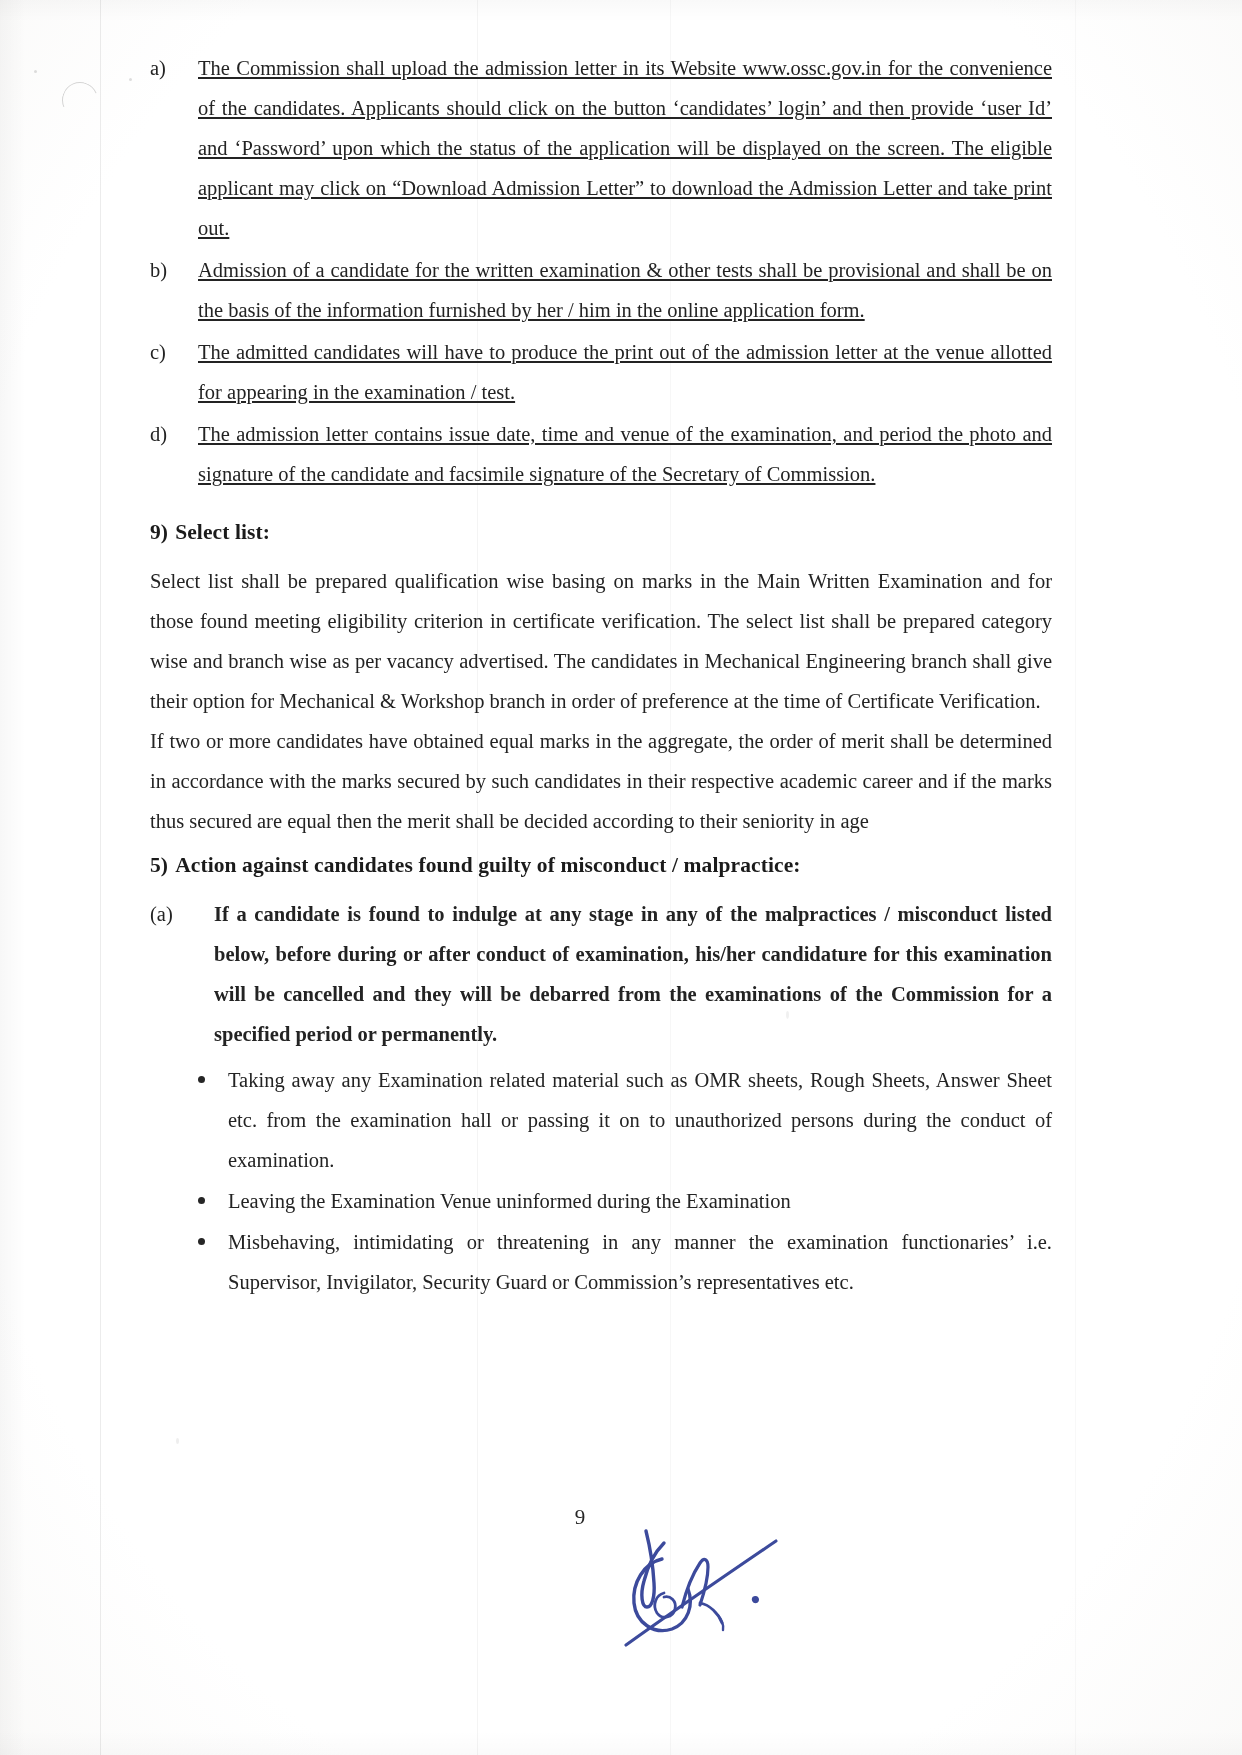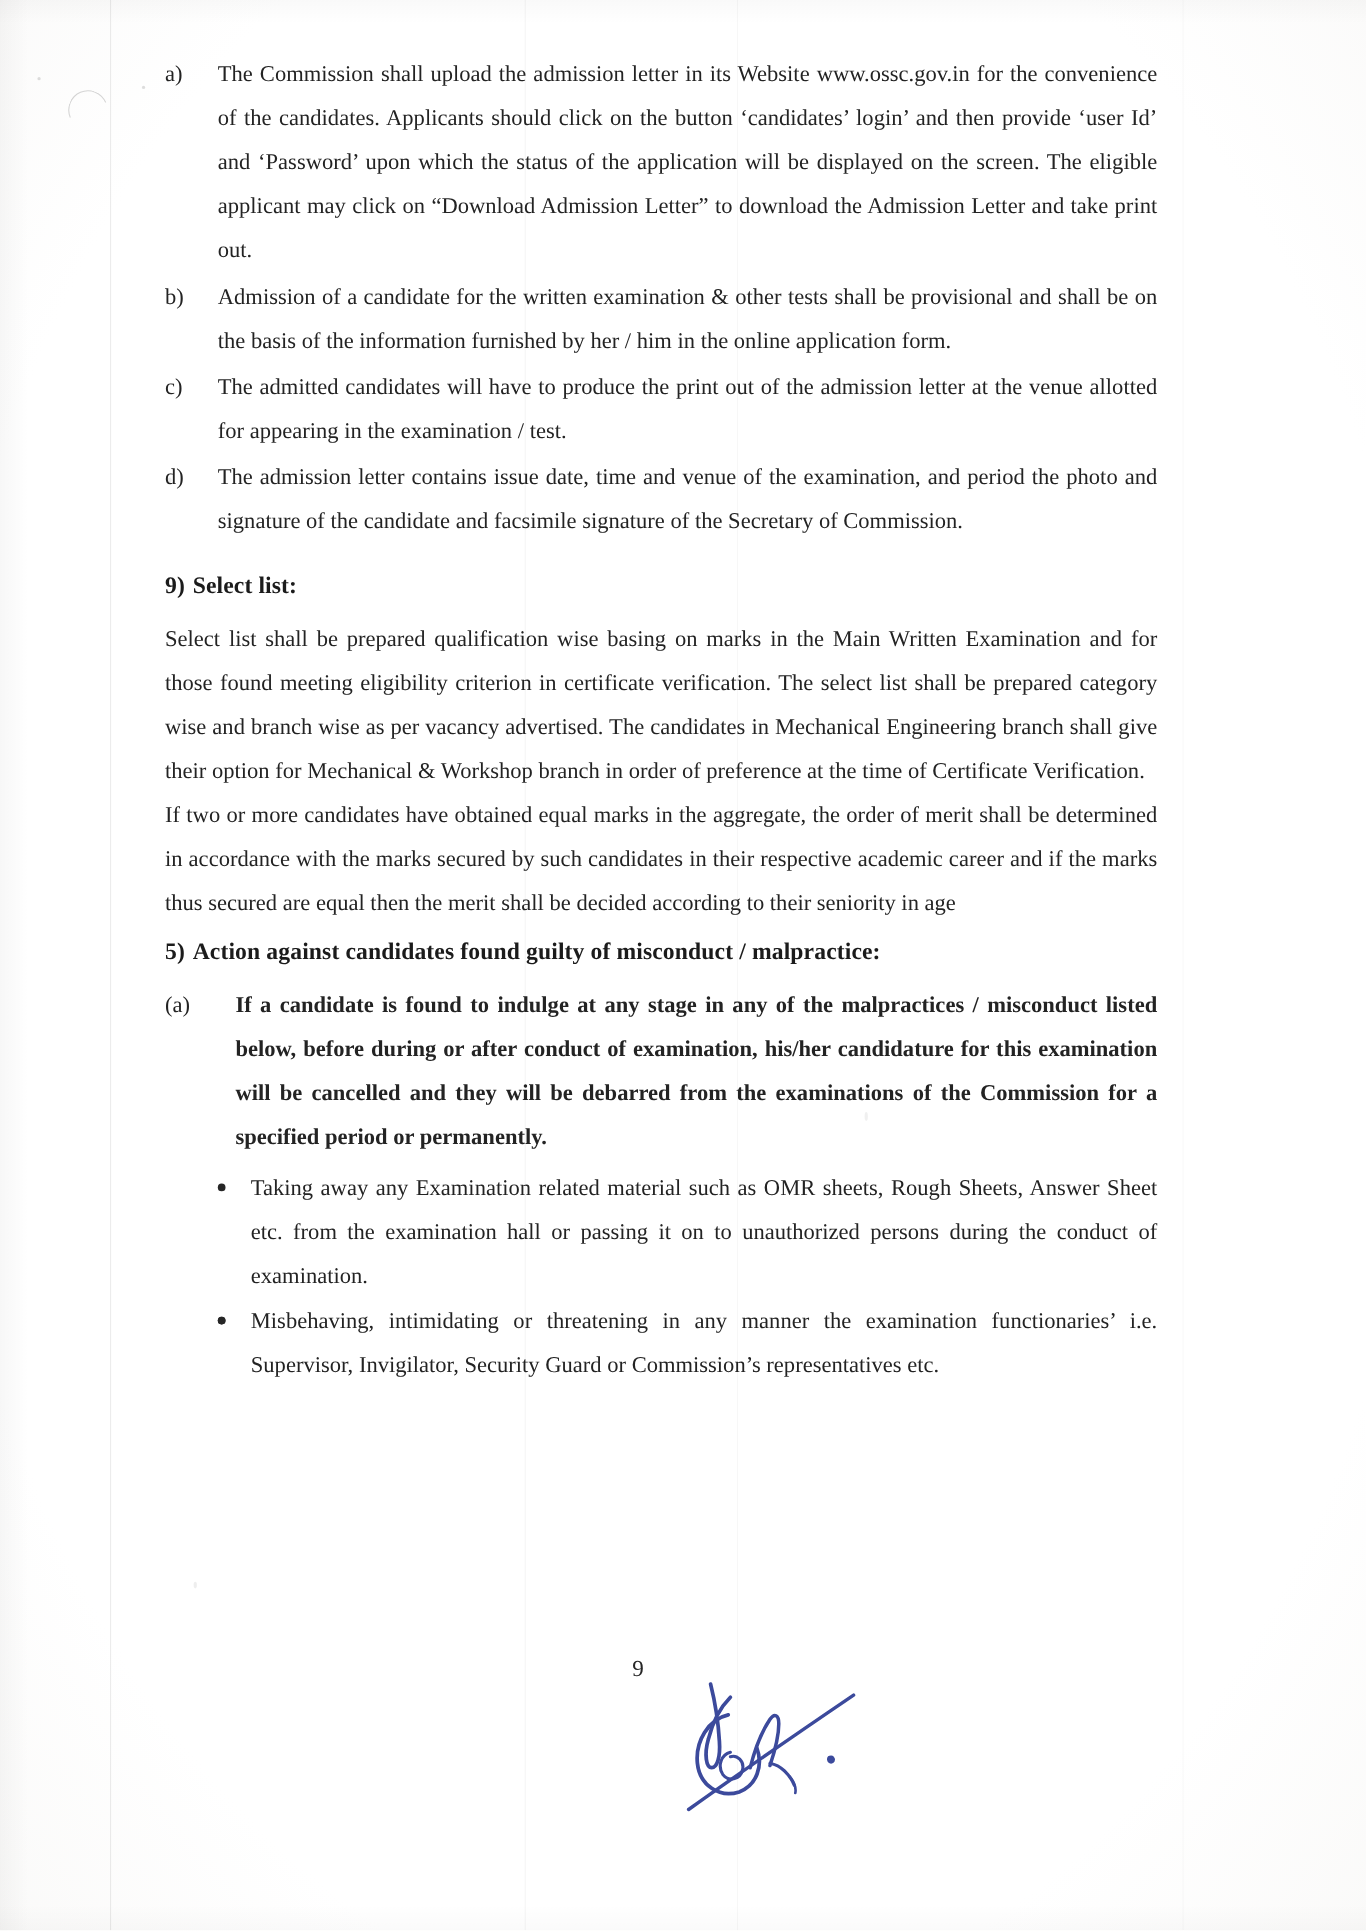--- a/index.html
+++ b/index.html
@@ -107,20 +107,21 @@
     font-size: 20.5px;
     color: #232323;
     line-height: 40px;
   }
   .lettered > .body {
     font-size: 20.5px;
     color: #232323;
     line-height: 40px;
     text-align: justify;
     hyphens: none;
+    text-decoration: underline;
   }
 
   
   .paren-item {
     position: relative;
     padding-left: 34px;
     margin-bottom: 4px;
   }
   .paren-item > .marker {
     position: absolute;
@@ -259,20 +260,21 @@
       <div class="body">If a candidate is found to indulge at any stage in any of the malpractices / misconduct listed below, before during or after conduct of examination, his/her candidature for this examination will be cancelled and they will be debarred from the examinations of the Commission for a specified period or permanently.</div>
     </div>
 
     <ul class="bullets">
       <li>
         <span class="dot"></span>
         <span>Taking away any Examination related material such as OMR sheets, Rough Sheets, Answer Sheet etc. from the examination hall or passing it on to unauthorized persons during the conduct of examination.</span>
       </li>
       <li class="no-justify">
         <span class="dot"></span>
+        <span>Leaving the Examination Venue uninformed during the Examination</span>
       </li>
       <li>
         <span class="dot"></span>
         <span>Misbehaving, intimidating or threatening in any manner the examination functionaries’ i.e. Supervisor, Invigilator, Security Guard or Commission’s representatives etc.</span>
       </li>
     </ul>
 
   </div>
 
   <div class="footer">

